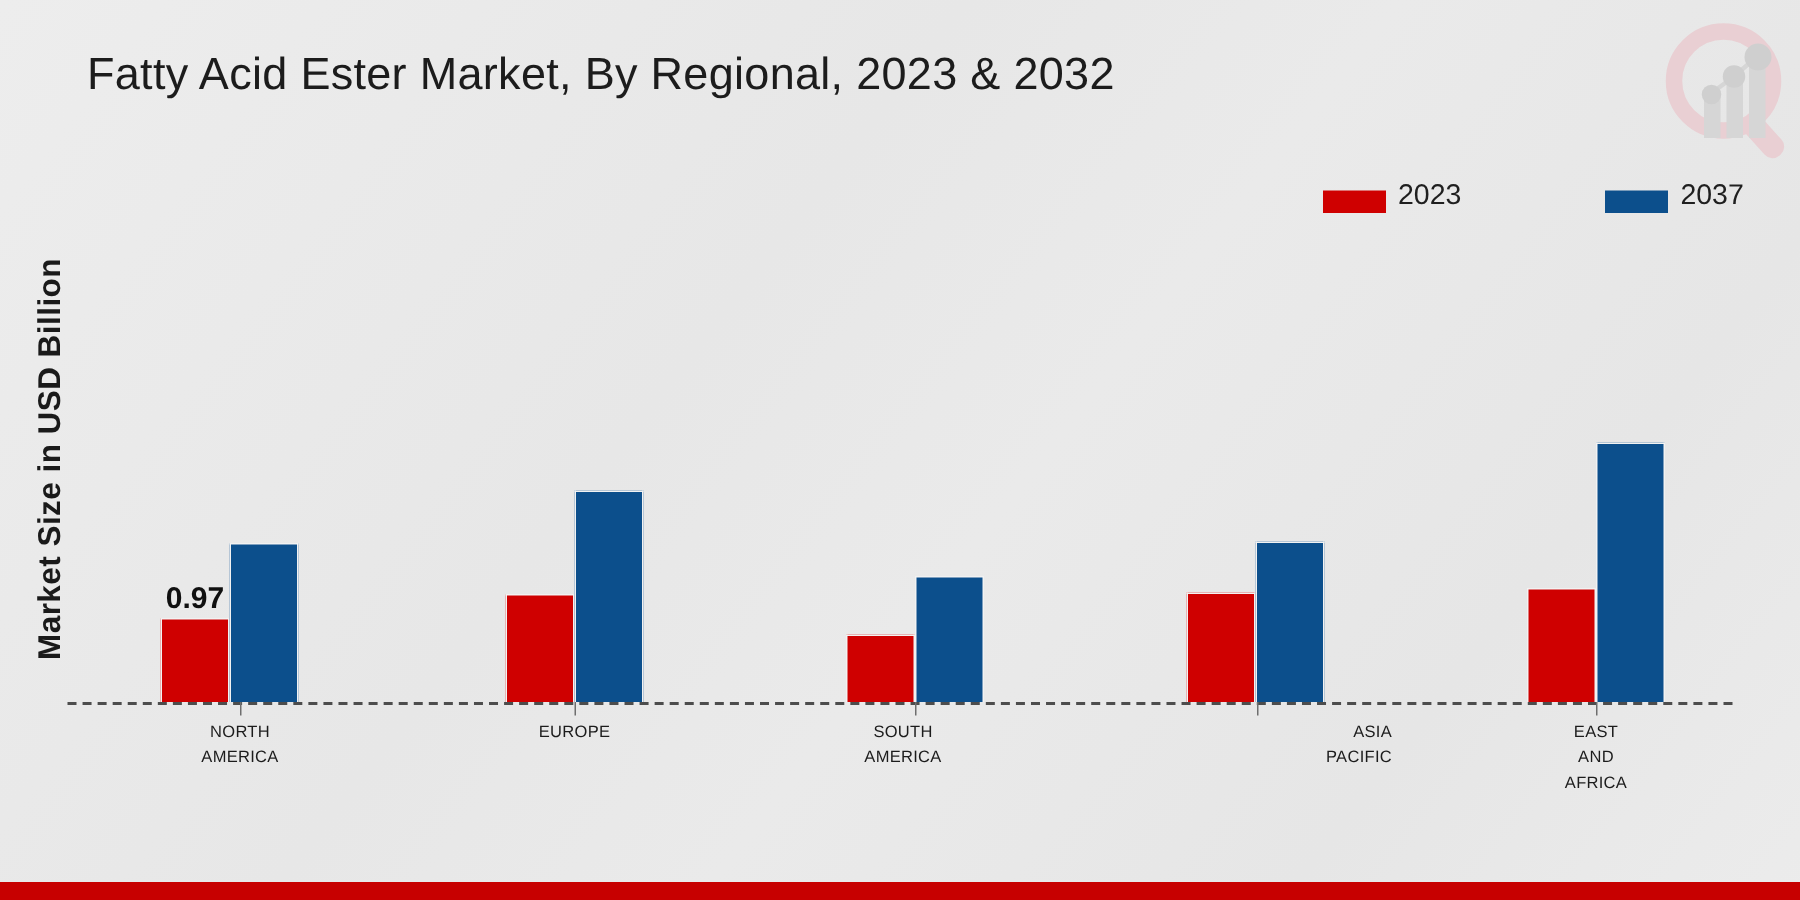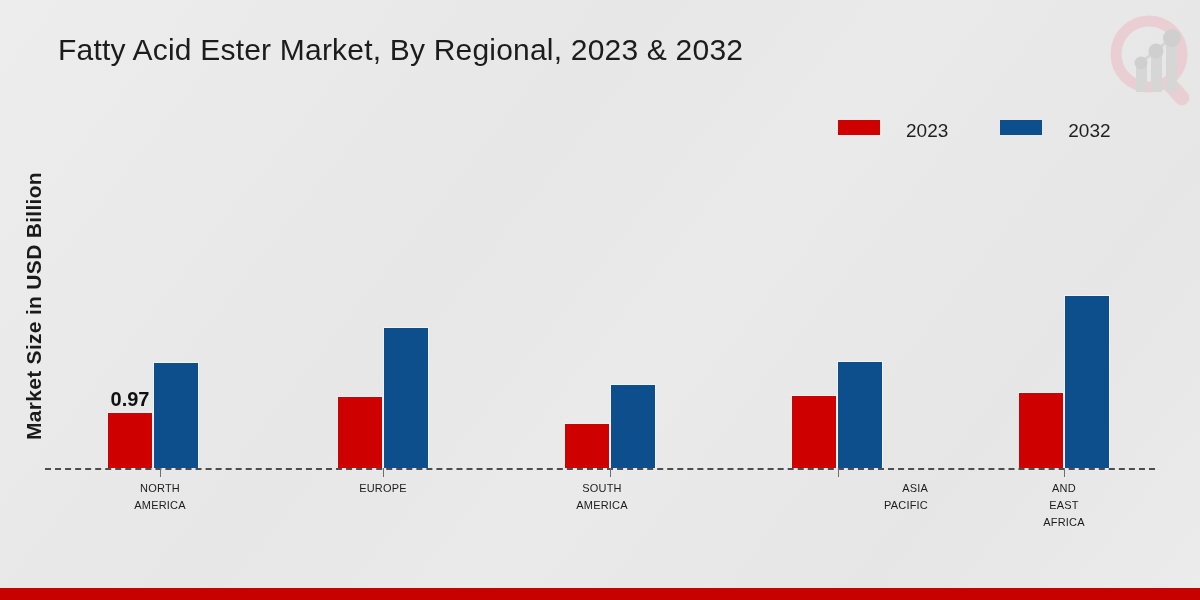--- a/index.html
+++ b/index.html
@@ -49,22 +49,23 @@
   #legend {
     position: absolute;
     left: 838px;
     top: 120px;
     display: flex;
     align-items: center;
     gap: 52px;
   }
   .legend-item {
     display: flex;
-    align-items: flex-start;
-    gap: 26px;
+    align-items: flex-end;
+    gap: 8px;
+    margin-left: 44px;
   }
   .legend-swatch {
     width: 42px;
     height: 15px;
     display: block;
   }
   .legend-label {
     font-size: 19px;
     color: #1f1f1f;
   }
@@ -186,21 +187,21 @@
 
   <div id="chart-title">Fatty Acid Ester Market, By Regional, 2023 &amp; 2032</div>
 
   <div id="legend">
     <div class="legend-item">
       <span class="legend-swatch" style="background:#cf0000"></span>
       <span class="legend-label">2023</span>
     </div>
     <div class="legend-item">
       <span class="legend-swatch" style="background:#0c4f8c"></span>
-      <span class="legend-label">2032</span>
+      <span class="legend-label">2037</span>
     </div>
   </div>
 
   <div id="y-axis-title">Market Size in USD Billion</div>
 
   <div id="plot">
     <div id="baseline"></div>
 
     <div class="bar-group" style="left:107px;">
       <div class="bars">
@@ -252,21 +253,21 @@
     </div>
 
     <div class="bar-group" style="left:1018px;">
       <div class="bars">
         <div class="bar red" style="height:76px;"></div>
         <div class="bar blue" style="height:173px;"></div>
       </div>
     </div>
     <div class="tick" style="left:1064px;"></div>
     <div class="cat-label" style="left:974px;">
+      <div>EAST</div>
       <div>AND</div>
-      <div>EAST</div>
       <div>AFRICA</div>
     </div>
   </div>
 
   <div id="bottom-accent"></div>
 
 </div>
 
 </body></html>

